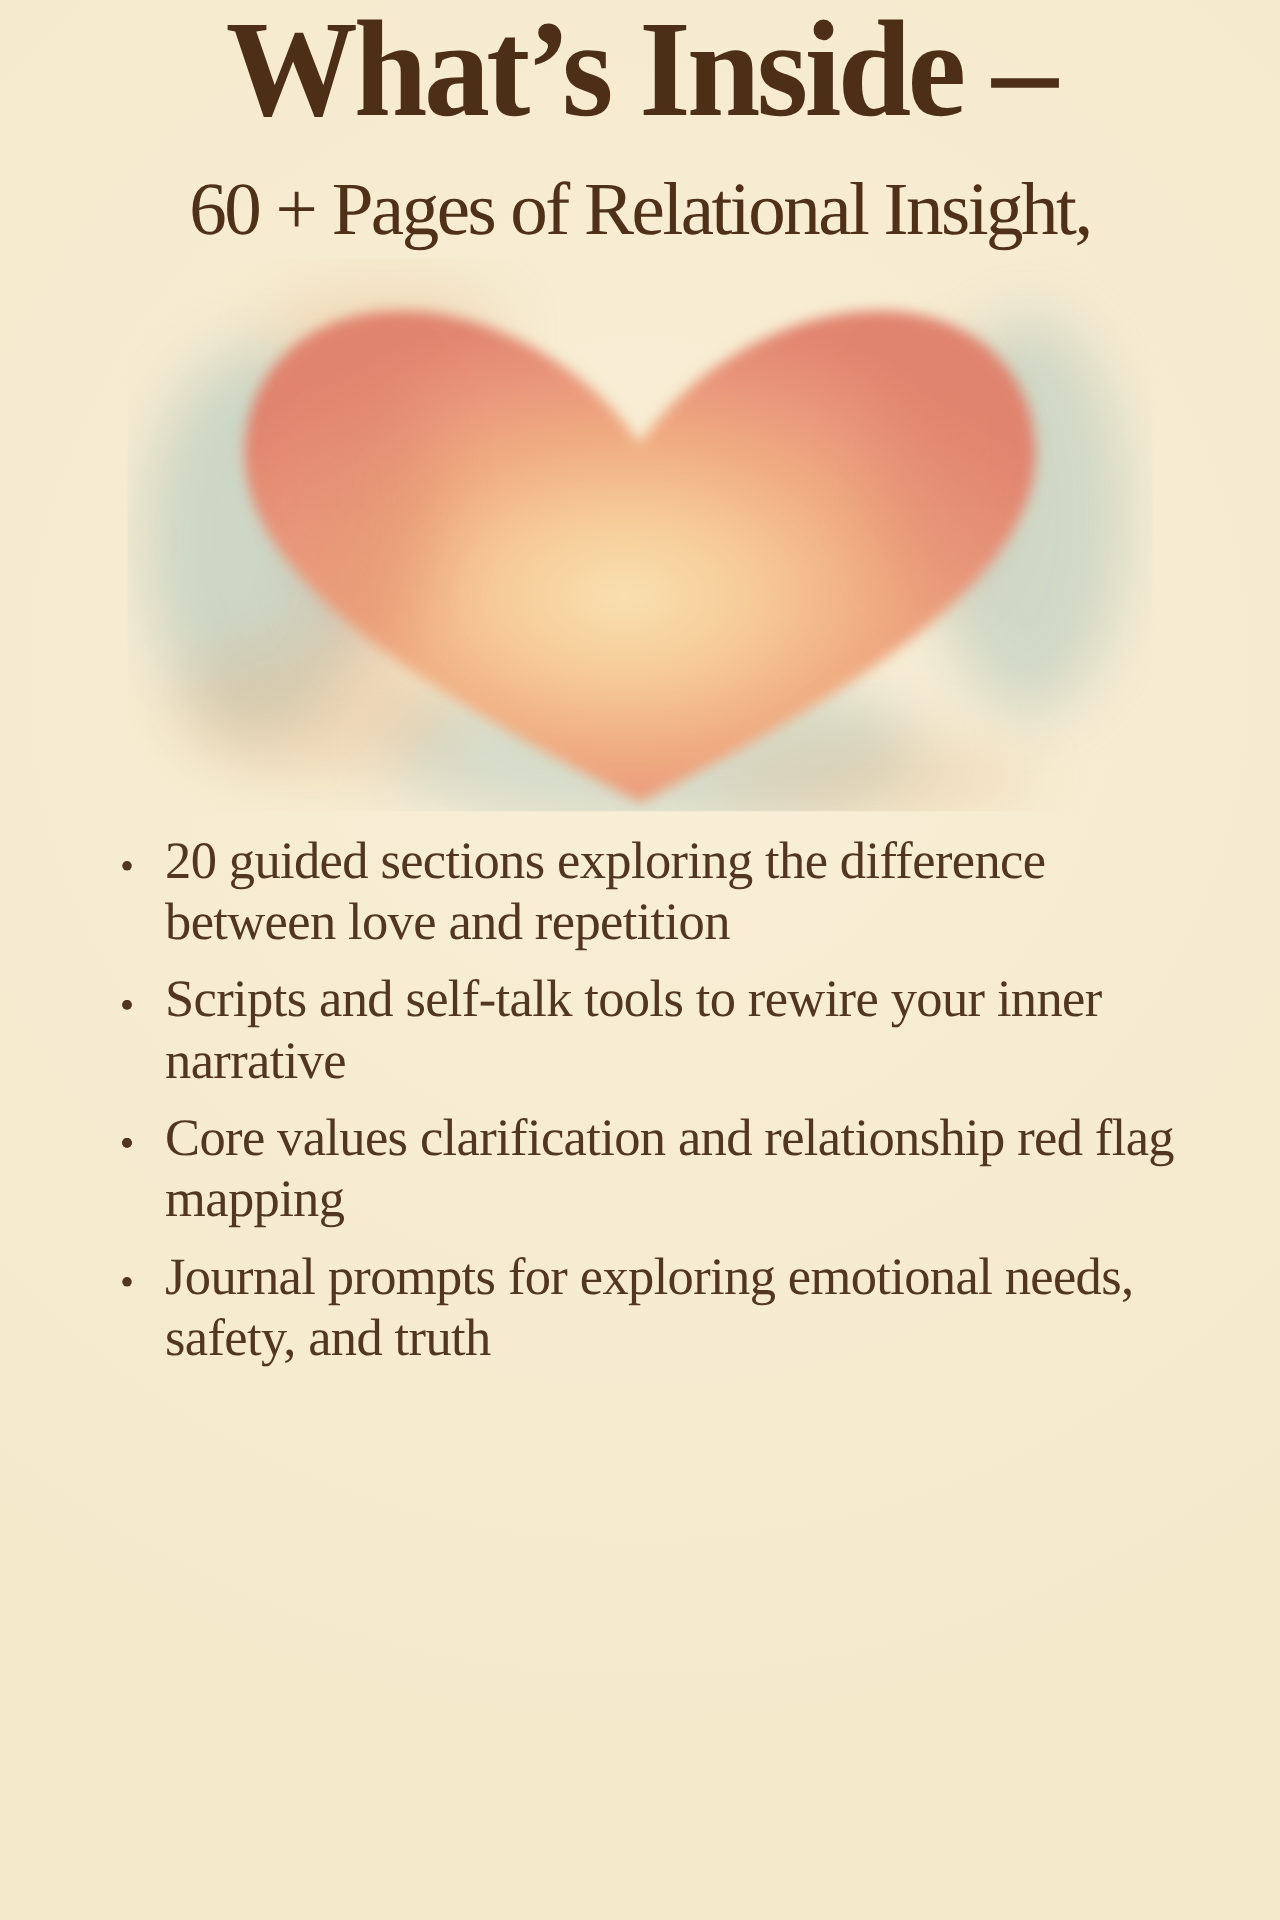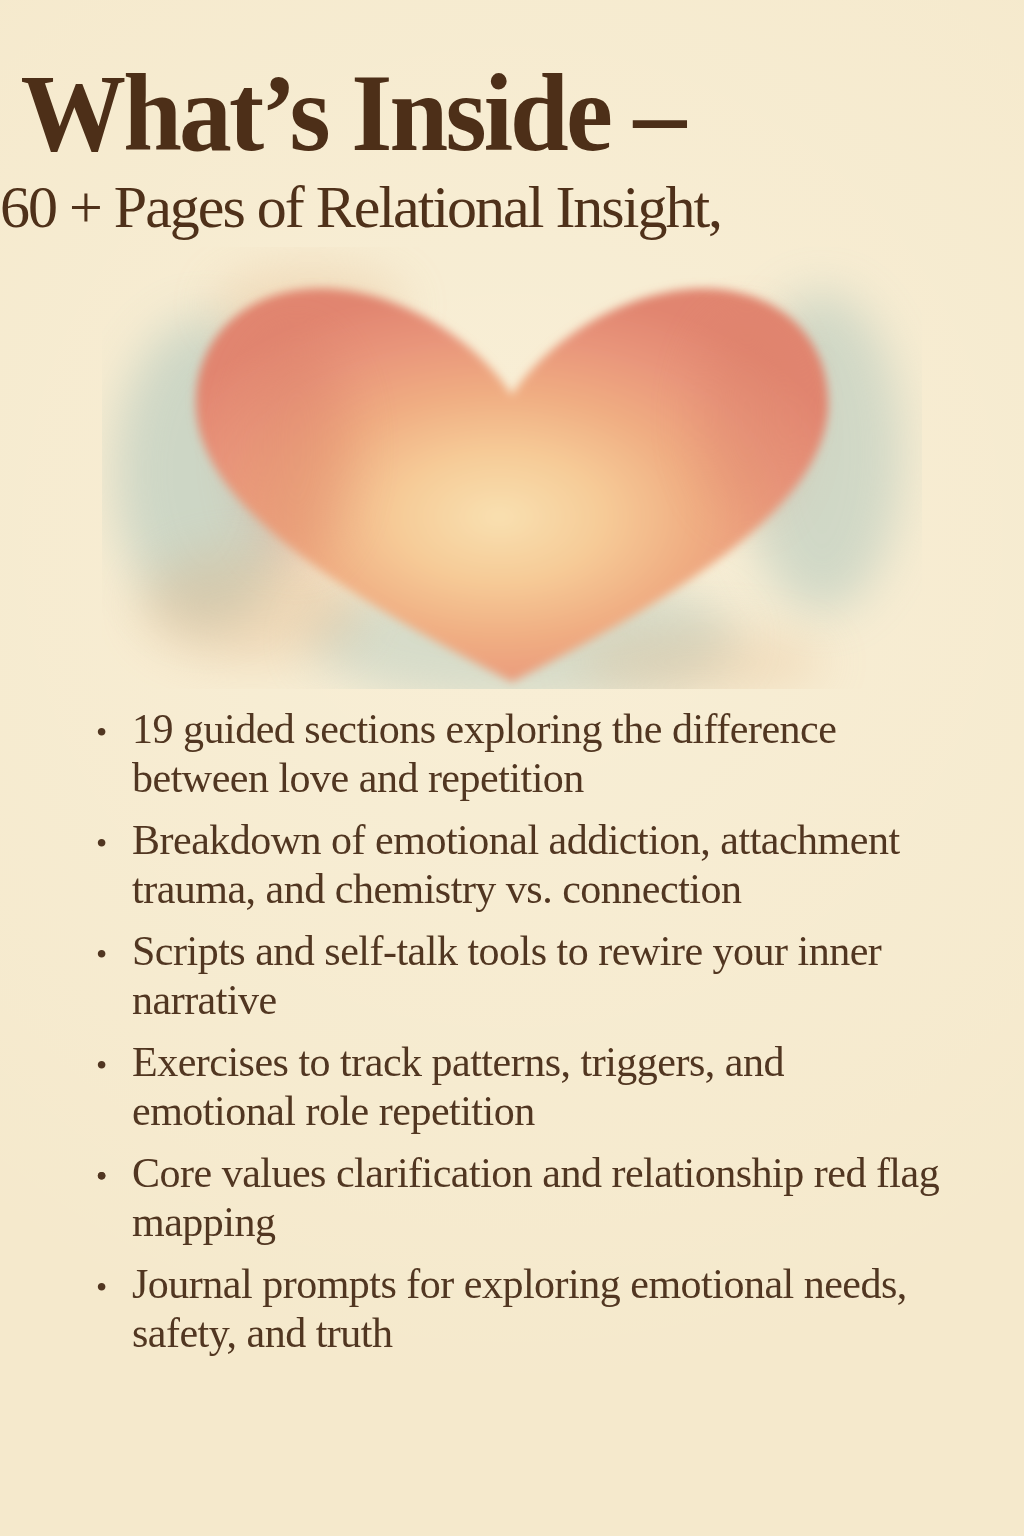--- a/index.html
+++ b/index.html
@@ -16,34 +16,33 @@
   }
   .poster {
     position: relative;
     width: 1024px;
     height: 1536px;
     background:
       radial-gradient(ellipse 120% 80% at 50% 35%, rgba(255,250,235,0.35), rgba(0,0,0,0) 70%),
       #f5e9cc;
   }
   .header {
-    padding-top: 58px;
-    text-align: left;
+    text-align: center;
   }
   .title {
     margin: 0;
     font-size: 110px;
     line-height: 1.0;
     font-weight: bold;
     letter-spacing: -3px;
     color: #4d2f18;
     transform: scaleX(0.96);
   }
   .subtitle {
-    margin: 4px auto 0 auto;
+    margin: 22px auto 0 auto;
     font-size: 60px;
     line-height: 71px;
     font-weight: normal;
     letter-spacing: -2px;
     color: #4f311a;
   }
   .subtitle .sub-line { display: block; }
   .illustration {
     width: 820px;
     height: 442px;
@@ -120,33 +119,31 @@
                C 720,248 615,330 410,435 Z" fill="url(#heartGrad)" filter="url(#softEdge)"></path>
 
       <ellipse cx="195" cy="200" rx="55" ry="115" opacity="0.30" filter="url(#smudge)" fill="#d97f66"></ellipse>
       <ellipse cx="645" cy="170" rx="50" ry="100" opacity="0.25" filter="url(#smudge)" fill="#d97f66"></ellipse>
     </svg>
   </div>
 
   <ul class="features">
     <li>
       <span class="dot">•</span>
-      <span>19 guided sections exploring the difference between love and repetition</span>
+      <span>20 guided sections exploring the difference between love and repetition</span>
     </li>
     <li>
       <span class="dot">•</span>
-      <span>Breakdown of emotional addiction, attachment trauma, and chemistry vs. connection</span>
     </li>
     <li>
       <span class="dot">•</span>
       <span>Scripts and self-talk tools to rewire your inner narrative</span>
     </li>
     <li>
       <span class="dot">•</span>
-      <span>Exercises to track patterns, triggers, and emotional role repetition</span>
     </li>
     <li>
       <span class="dot">•</span>
     </li>
     <li>
       <span class="dot">•</span>
       <span>Core values clarification and relationship red flag mapping</span>
     </li>
     <li>
       <span class="dot">•</span>

